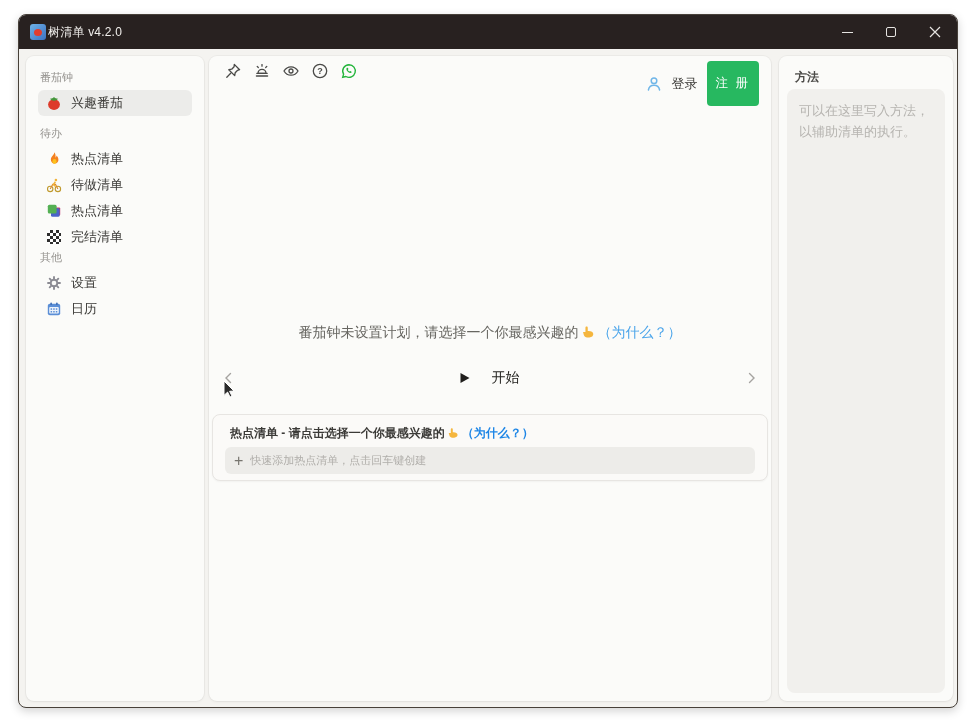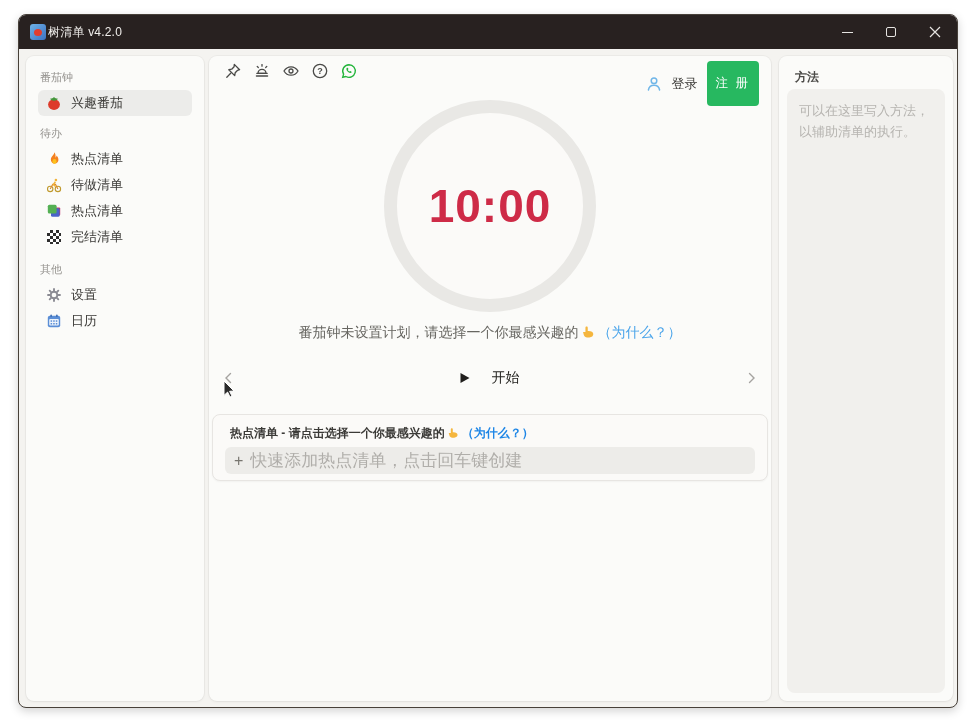--- a/index.html
+++ b/index.html
@@ -24,21 +24,21 @@
 
   
   .panel { position:absolute; background:#fbfbf9; border-radius:8px;
     box-shadow:0 0 0 1px rgba(0,0,0,.03), 0 1px 3px rgba(0,0,0,.05); }
   .sidebar { left:7px;  top:41px; width:178px; height:645px; padding:14px 12px; }
   .main    { left:190px; top:41px; width:562px; height:645px; }
   .rpanel  { left:760px; top:41px; width:174px; height:645px; }
 
   
   .section-label { font-size:11px; color:#94928e; height:14px; line-height:14px; margin:0 0 6px 2px; }
-  .mt10 { margin-top:10px; } .mt12 { margin-top:12px; }
+  .mt10 { margin-top:10px; } .mt12 { }
   .side-row { height:26px; display:flex; align-items:center; gap:9px; padding:0 8px;
     font-size:13px; color:#3a3936; border-radius:6px; cursor:default; }
   .side-row.selected { background:#ececea; }
   .icon16 { width:16px; height:16px; display:flex; align-items:center; justify-content:center; flex:0 0 16px; }
   .checker { width:14px; height:14px; border-radius:2px; background-color:#fff;
     background-image:
       linear-gradient(45deg,#2e2e2e 25%,transparent 25%,transparent 75%,#2e2e2e 75%),
       linear-gradient(45deg,#2e2e2e 25%,transparent 25%,transparent 75%,#2e2e2e 75%);
     background-position:0 0,3px 3px; background-size:6px 6px; }
 
@@ -71,21 +71,21 @@
   
   .hotlist { position:absolute; left:3px; right:3px; top:358px; height:67px;
     background:#fbfaf8; border:1px solid #e7e5e2; border-radius:8px;
     box-shadow:0 1px 2px rgba(0,0,0,.04); }
   .hotlist-header { position:absolute; top:10px; left:17px; font-size:12px; color:#3b3a37; font-weight:600; }
   .hotlist-header .blue-bold { color:#1e86e6; font-weight:700; }
   .quick-input { position:absolute; left:12px; right:12px; top:32px; height:27px;
     background:#edece9; border-radius:6px; display:flex; align-items:center; padding:0 9px; gap:7px; }
   .plus-sign { font-size:16px; color:#77756f; font-weight:400; line-height:1; }
   .quick-input input { flex:1; background:transparent; border:none; outline:none;
-    font-size:17px; color:#3a3936; font-family:Liberation Serif, serif; }
+    font-size:11px; color:#3a3936; font-family:Liberation Mono, monospace; }
   .quick-input input::placeholder { color:#b0aeaa; }
 
   
   .rpanel-title { position:absolute; top:13px; left:16px; font-size:12px; font-weight:600; color:#4c4b48; }
   .methods-box { position:absolute; left:8px; right:8px; top:33px; bottom:8px;
     background:#f1f0ed; border-radius:8px; }
   .methods-box textarea { width:100%; height:100%; background:transparent; border:none; outline:none;
     resize:none; padding:11px 12px; font-size:13px; line-height:1.65; color:#3a3936; font-family:inherit; }
   .methods-box textarea::placeholder { color:#b6b4b0; }
 
@@ -255,23 +255,20 @@
       <span style="display:flex;">
         <svg width="18" height="18" viewBox="0 0 18 18" fill="none" stroke="#70b6e8" stroke-width="1.5" stroke-linecap="round">
           <circle cx="9" cy="5.7" r="2.8"></circle>
           <path d="M3.4 15a5.7 5.7 0 0111.2 0"></path>
         </svg>
       </span>
       <span class="login-label">登录</span>
       <button class="register-btn">注 册</button>
     </div>
 
-    <div class="timer-circle">
-      <span class="timer-time">10:00</span>
-    </div>
 
     <div class="caption">
       <span>番茄钟未设置计划，请选择一个你最感兴趣的</span><span class="finger"><svg width="14" height="14" viewBox="0 0 14 14">
             <path d="M5.6 1.4c.7 0 1.15.55 1.15 1.3V6h.85c2.7 0 4.7 1.05 4.7 3.1 0 1.95-1.5 3.3-3.9 3.3H6.1c-1.55 0-2.85-1-3.25-2.5L2 7.1h2.45V2.7c0-.75.45-1.3 1.15-1.3z" fill="#f5b63e"></path>
           </svg></span><span class="blue">（为什么？）</span>
     </div>
 
     <div class="nav-row">
       <span class="chev chev-left">
         <svg width="16" height="16" viewBox="0 0 16 16">

